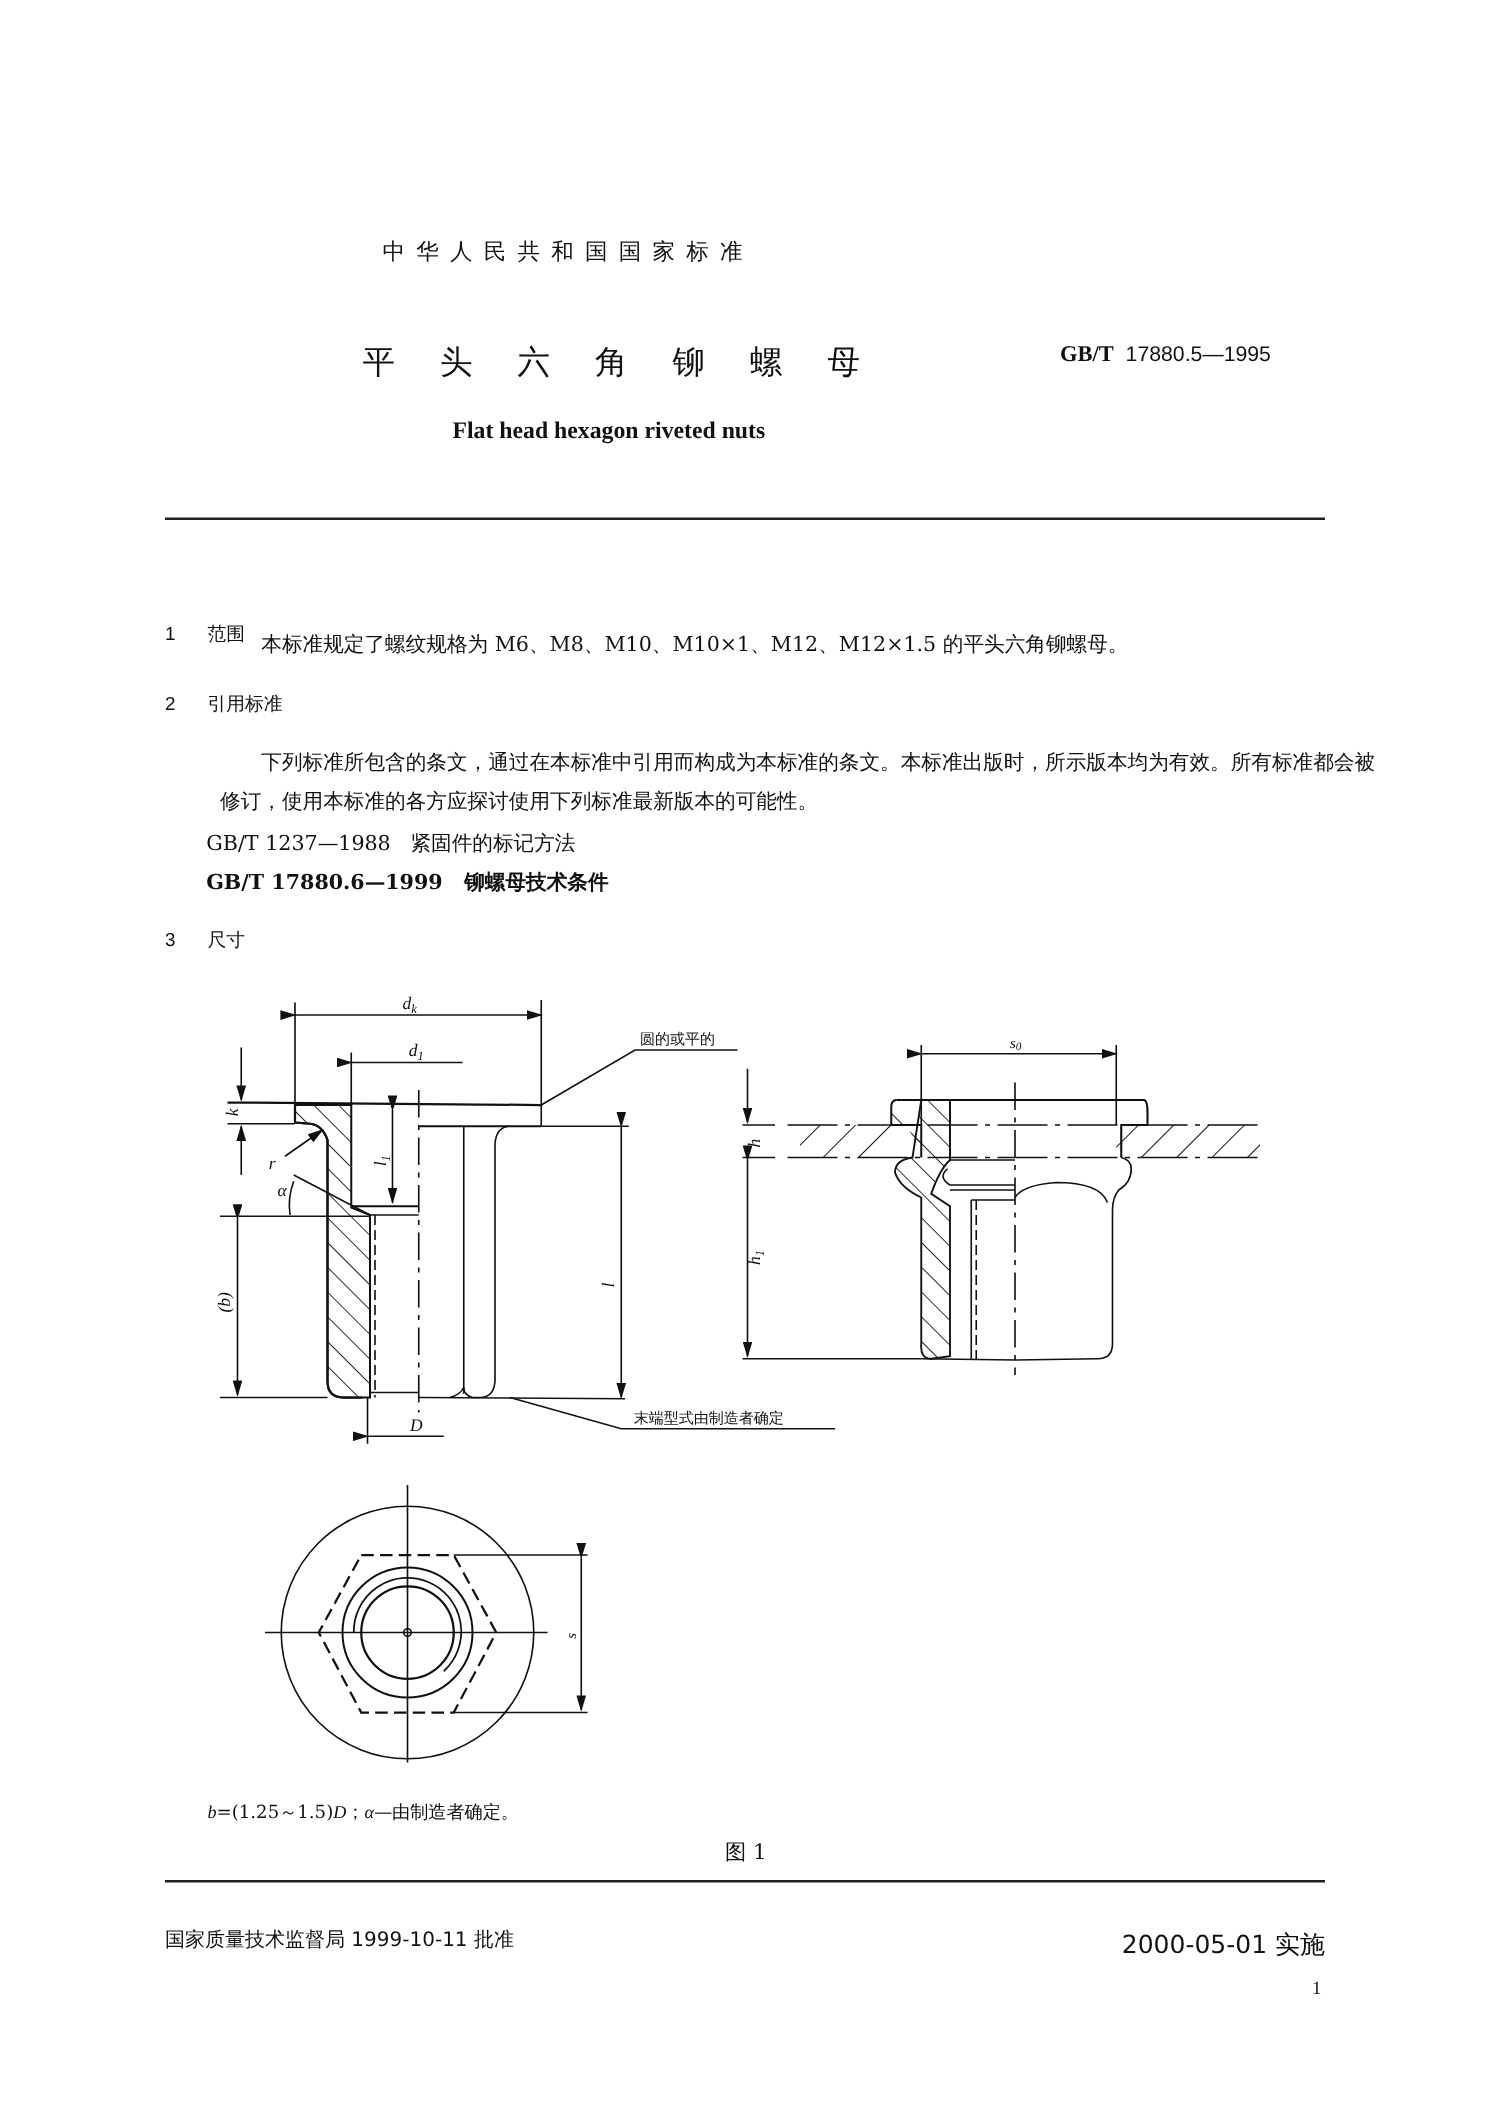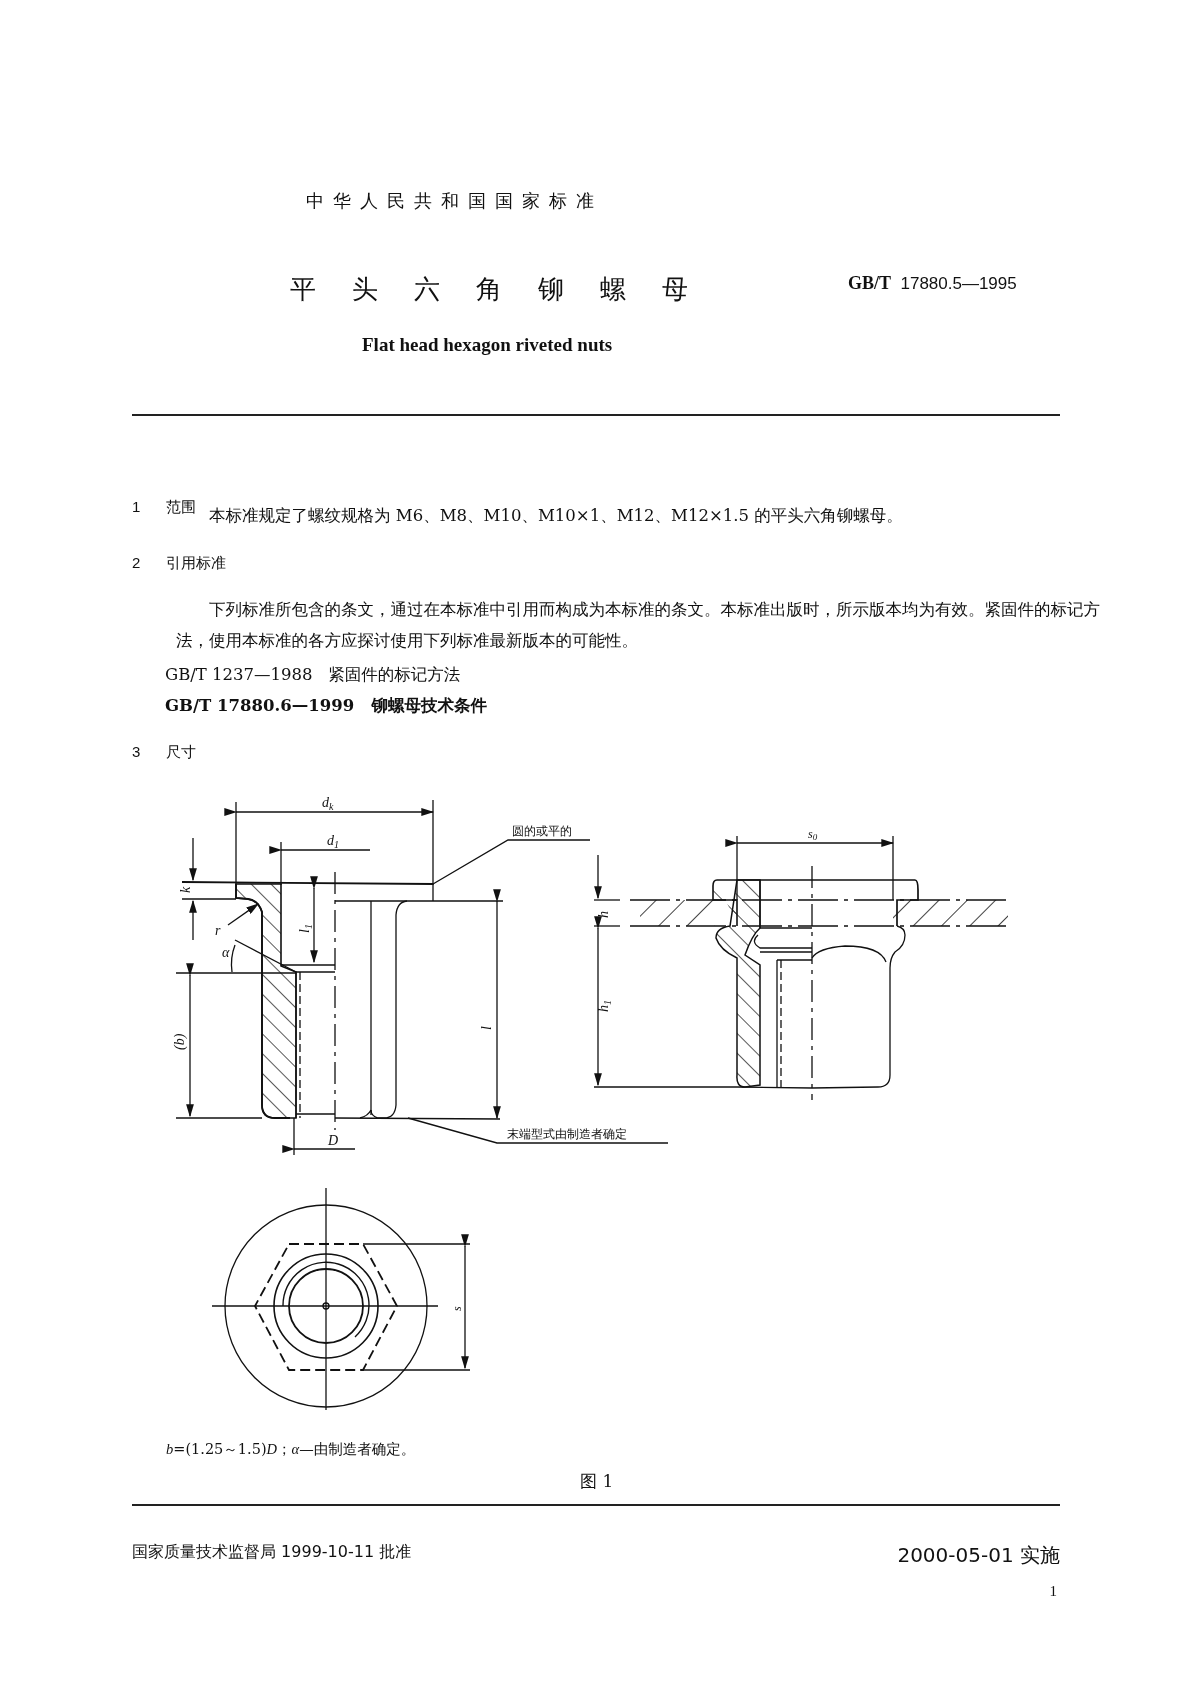--- a/index.html
+++ b/index.html
@@ -42,21 +42,21 @@
 <div class="rule" style="top:414px;height:2px;"></div>
 
 <div class="abs h-sec" style="top:458px;left:132px;margin-top:40px;">
   <span class="num">1</span><span>范围</span>
 </div>
 <div class="abs body-t para" style="top:500px;">本标准规定了螺纹规格为 M6、M8、M10、M10×1、M12、M12×1.5 的平头六角铆螺母。</div>
 
 <div class="abs h-sec" style="top:554px;left:132px;">
   <span class="num">2</span><span>引用标准</span>
 </div>
-<div class="abs body-t para" style="top:594px;">下列标准所包含的条文，通过在本标准中引用而构成为本标准的条文。本标准出版时，所示版本均为有效。紧固件的标记方法，使用本标准的各方应探讨使用下列标准最新版本的可能性。</div>
+<div class="abs body-t para" style="top:594px;">下列标准所包含的条文，通过在本标准中引用而构成为本标准的条文。本标准出版时，所示版本均为有效。所有标准都会被修订，使用本标准的各方应探讨使用下列标准最新版本的可能性。</div>
 
 <div class="abs body-t" style="top:664px;left:165px;text-align:right;">
   <span>GB/T 1237—1988</span>&nbsp;&nbsp;&nbsp;<span>紧固件的标记方法</span>
 </div>
 <div class="abs body-t" style="top:695px;left:165px;font-weight:bold;">
   <span>GB/T 17880.6—1999</span>&nbsp;&nbsp;&nbsp;<span>铆螺母技术条件</span>
 </div>
 
 <div class="abs h-sec" style="top:743px;left:132px;">
   <span class="num">3</span><span>尺寸</span>

